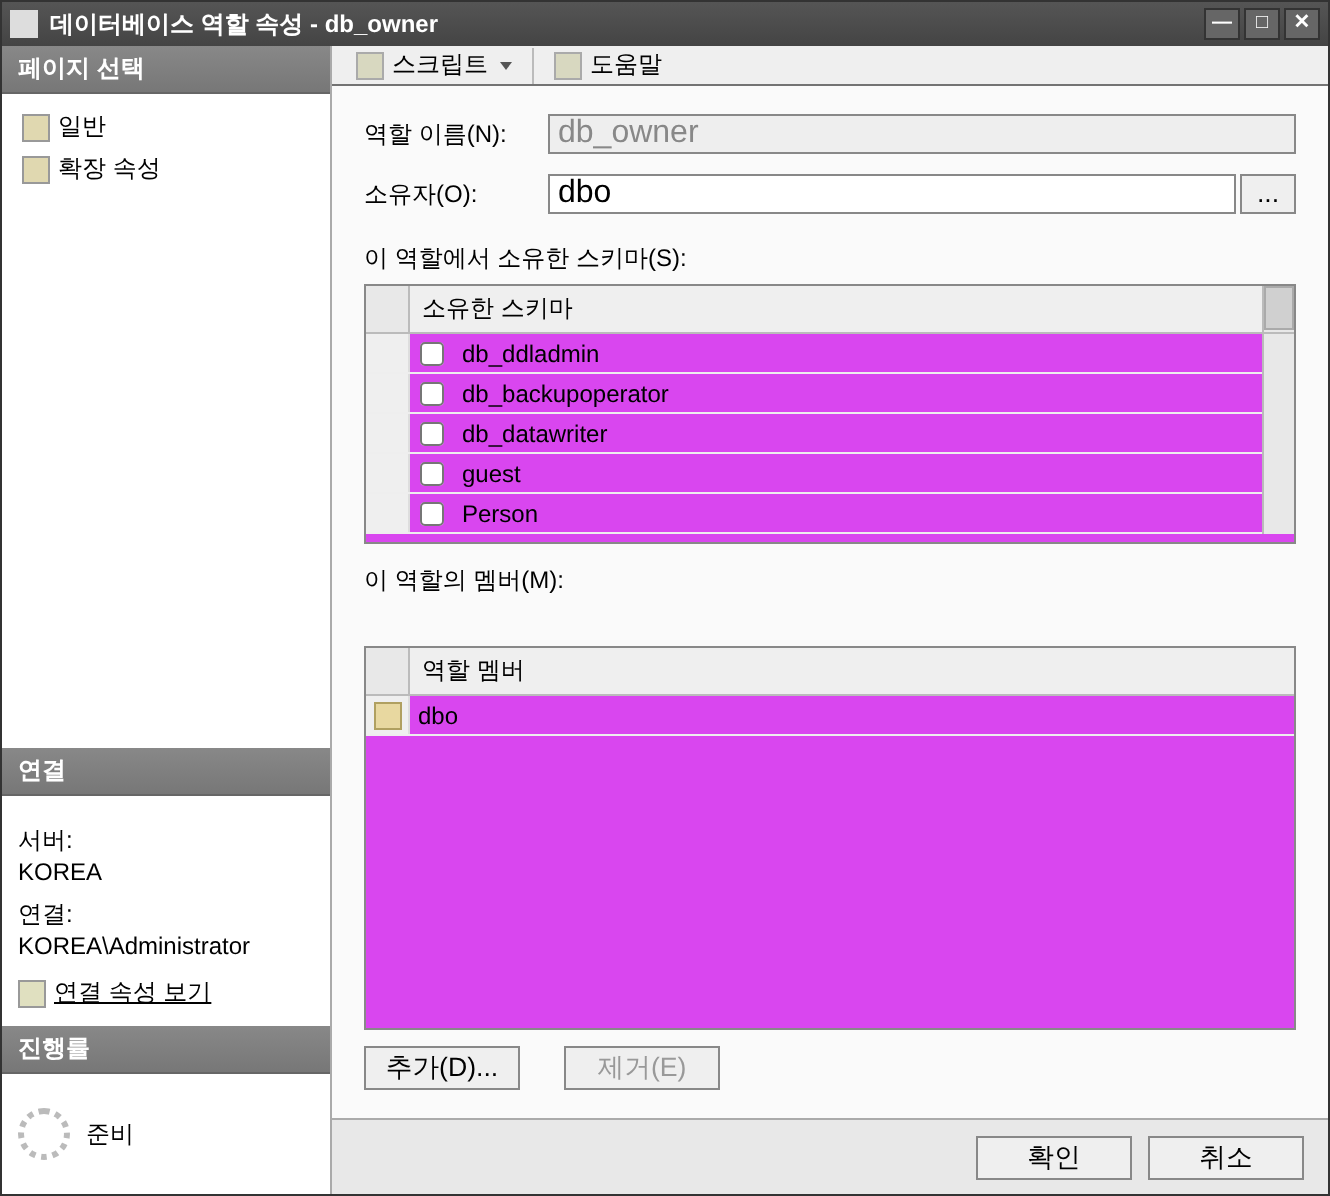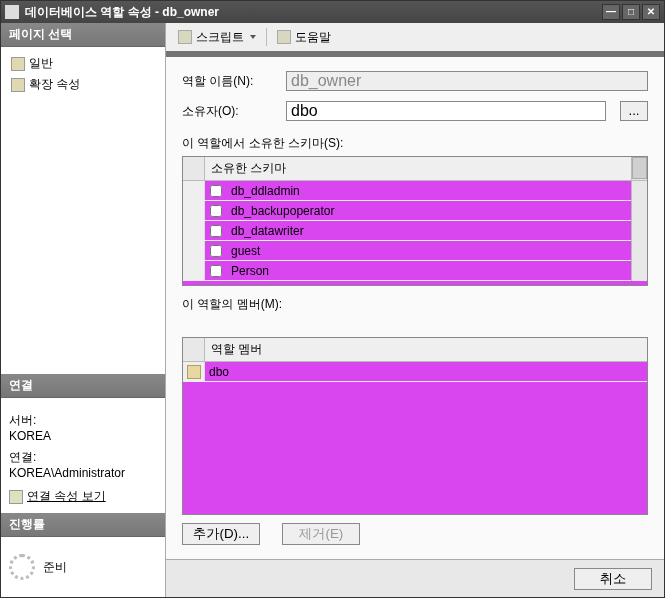--- a/index.html
+++ b/index.html
@@ -75,36 +75,36 @@
 .spinner {
   width:26px; height:26px; border:3px dotted #bbb; border-radius:50%;
 }
 .main {
   flex:1;
   background:#fafafa;
   display:flex;
   flex-direction:column;
 }
 .toolbar {
-  height:34px; background:#efefef; border-bottom:6px solid #737373;
+  height:20px; background:#efefef; border-bottom:1px solid #737373;
   display:flex; align-items:center; padding:0 6px; gap:0;
 }
 .toolbar .tbtn {
   display:flex; align-items:center; gap:4px; padding:2px 6px;
 }
 .toolbar .tbtn .ticon { width:14px; height:14px; background:#d8d8c0; border:1px solid #aaa; display:inline-block;}
 .toolbar .drop { width:0;height:0;border-left:3px solid transparent;border-right:3px solid transparent;border-top:4px solid #555; display:inline-block; margin-left:2px;}
 .toolbar .tsep { width:1px; height:18px; background:#bbb; margin:0 4px;}
 .form-area {
   padding:14px 16px 6px 16px;
   flex:1;
   display:flex; flex-direction:column;
 }
 .form-row {
-  display:flex; align-items:center; margin-bottom:10px; gap:14px;
+  display:flex; align-items:center; margin-bottom:10px; gap:2px;
 }
 .form-row label { width:90px; }
 .txt {
   flex:1; height:20px; border:1px solid #888; background:#fff; padding:1px 4px; font-size:16px;
 }
 .txt[disabled]{ background:#eee; color:#888; }
 .browse-btn {
   width:28px; height:20px; border:1px solid #888; background:#efefef; text-align:center; line-height:16px;
 }
 .section-label { margin:4px 0 4px 0; }
@@ -295,20 +295,21 @@
         </div>
 
         <div class="btn-row">
           <button class="btn">추가(D)...</button>
           <button class="btn" disabled="">제거(E)</button>
         </div>
 
       </div>
 
       <div class="footer">
+        <button class="btn">확인</button>
         <button class="btn">취소</button>
       </div>
 
     </div>
 
   </div>
 
 </div>
 
 </body></html>

